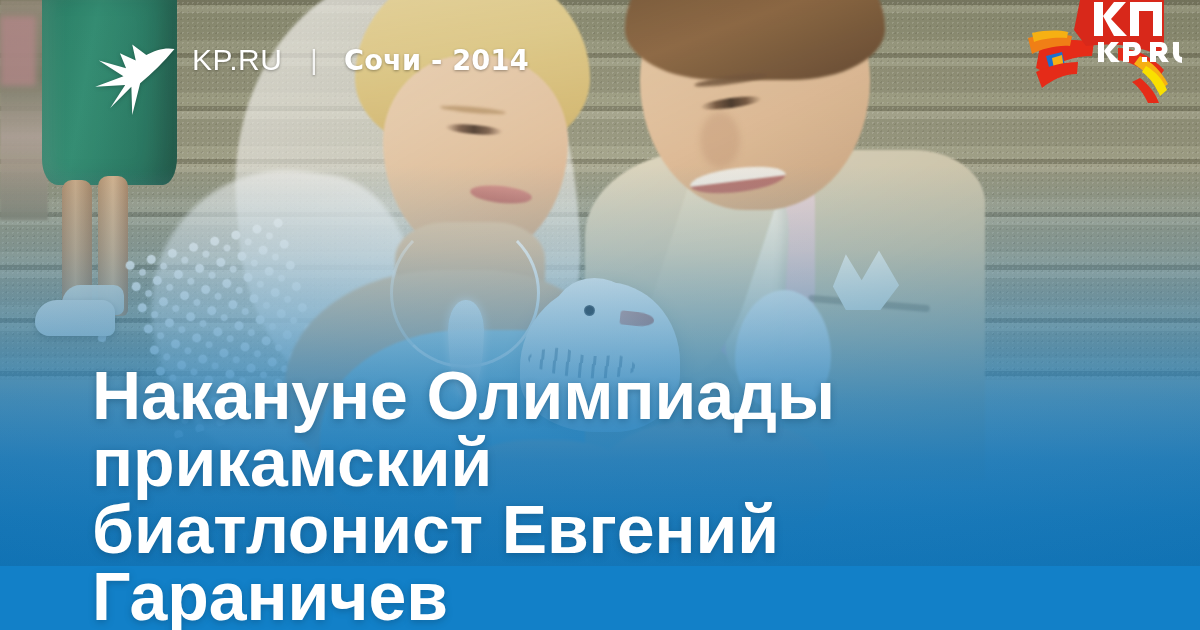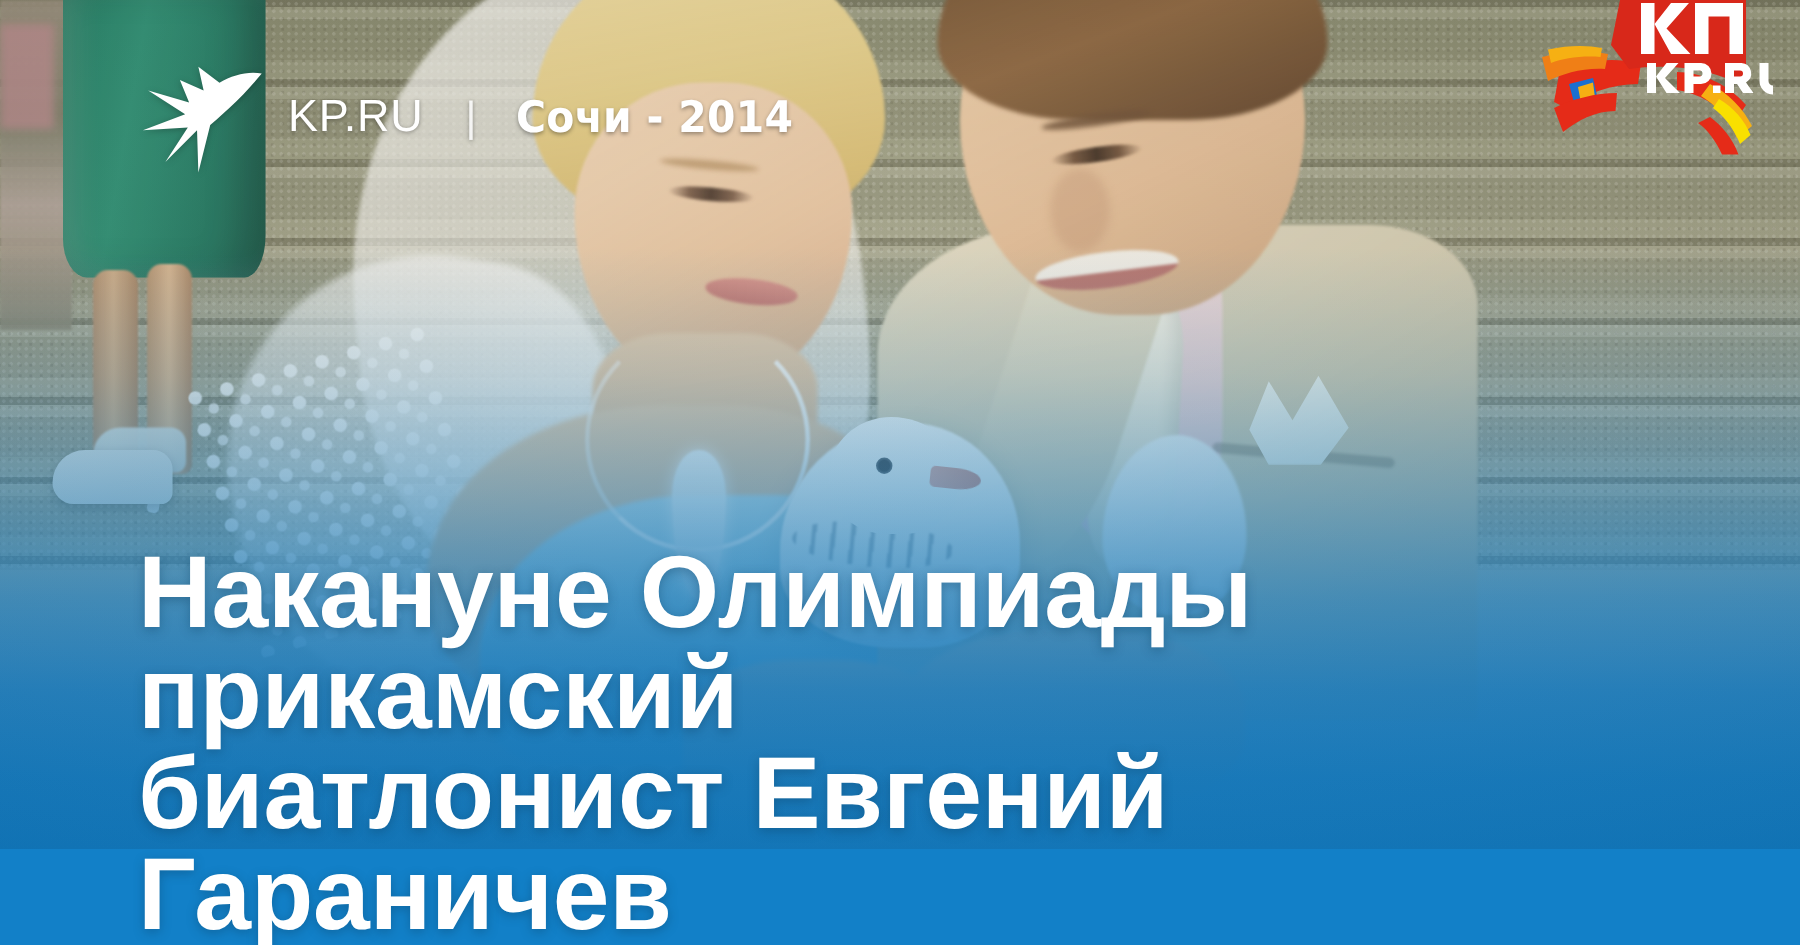--- a/index.html
+++ b/index.html
@@ -186,21 +186,21 @@
     background:radial-gradient(140% 100% at 50% 22%, rgba(255,255,255,.10), rgba(0,0,0,.10) 78%);}
   .bottom-solid{position:absolute;left:0;bottom:0;width:1200px;height:64px;background:#1280c8;}
 
   
   .header{position:absolute;left:0;top:0;width:1200px;height:130px;z-index:40;}
 
   .swallow{position:absolute;left:90px;top:32px;width:88px;height:92px;}
   .swallow svg{display:block;width:100%;height:100%;
     filter:drop-shadow(0 1px 2px rgba(0,0,0,.25));}
 
-  .brand-row{position:absolute;left:192px;top:58px;display:flex;align-items:center;height:40px;text-align:right;}
+  .brand-row{position:absolute;left:192px;top:40px;display:flex;align-items:center;height:40px;text-align:right;}
   .brand{color:#fff;font-size:30px;font-weight:400;letter-spacing:.5px;
     text-shadow:0 1px 3px rgba(0,0,0,.35);line-height:1;}
   .sep{color:rgba(255,255,255,.88);font-size:28px;margin:0 26px 0 28px;font-weight:300;line-height:1;
     text-shadow:0 1px 3px rgba(0,0,0,.35);}
   .event{color:#fff;font-size:29px;font-weight:700;letter-spacing:.2px;line-height:1;
     font-family:"DejaVu Sans","Liberation Sans",sans-serif;
     text-shadow:0 1px 3px rgba(0,0,0,.35);transform:scaleX(.94);transform-origin:left center;}
 
   
   .kp-flame{position:absolute;right:18px;top:0;width:160px;height:105px;}

